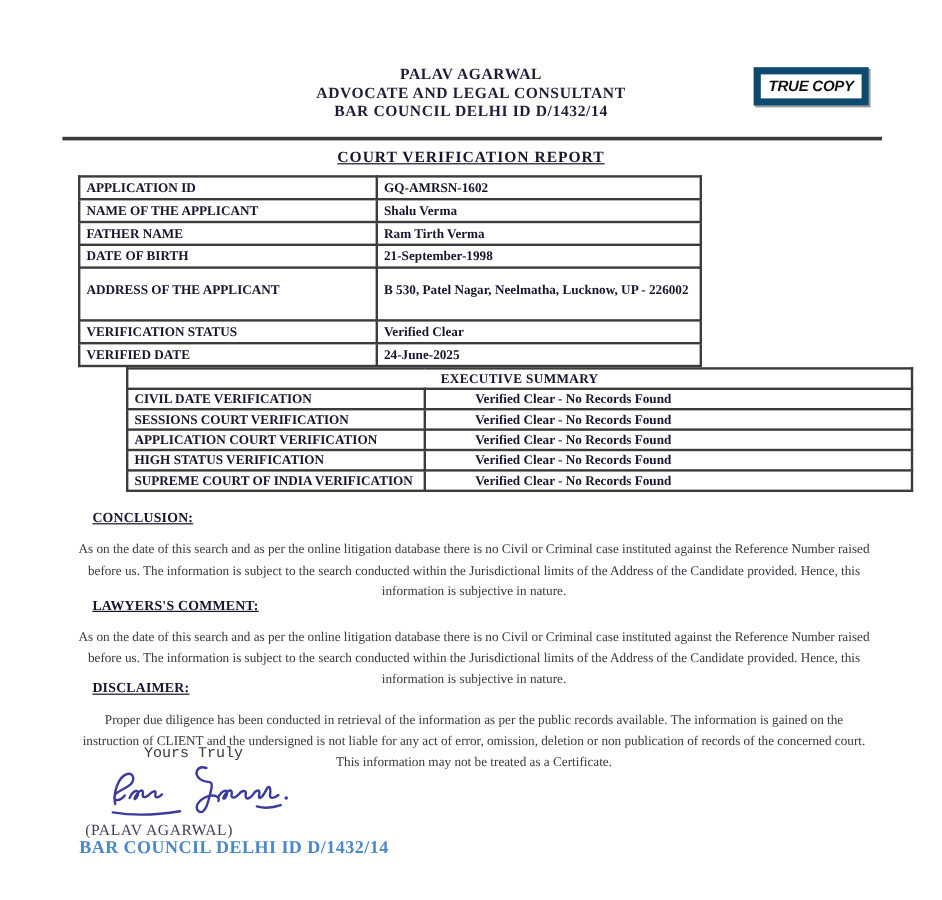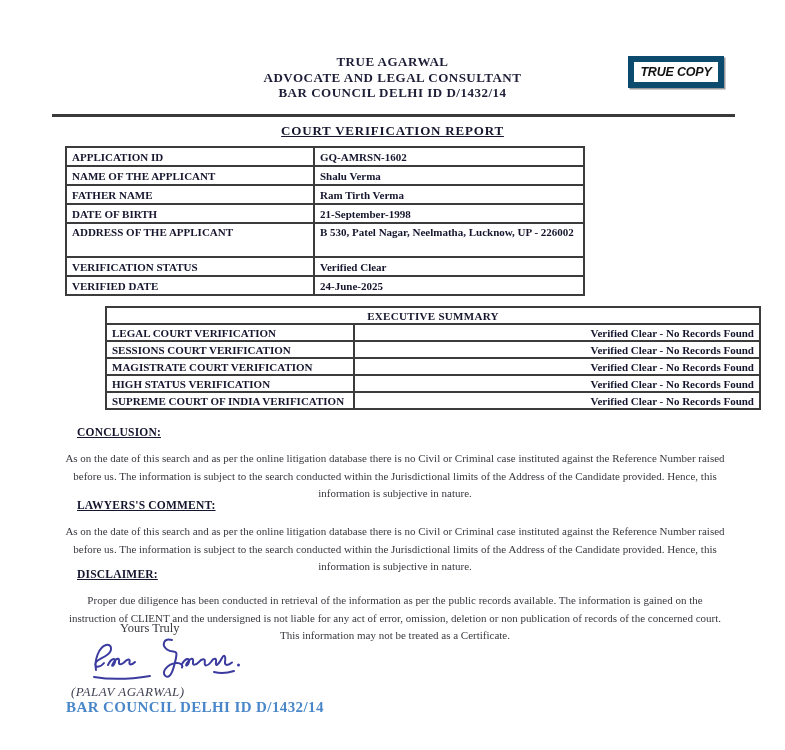--- a/index.html
+++ b/index.html
@@ -35,51 +35,51 @@
   table{border-collapse:collapse;table-layout:fixed;background:#fff;}
   .info-table{position:absolute;top:146px;left:65px;width:520px;}
   .exec-table{position:absolute;top:306px;left:65px;width:656px;margin-left:40px;}
   td,th{
     border:2px solid #3c3c3c;
     font-size:11px;font-weight:bold;color:#15152e;
     padding:0 5px;vertical-align:middle;
     overflow:hidden;white-space:nowrap;
   }
   .info-table td{height:17px;}
-  .info-table tr.tall td{height:30px;vertical-align:top;padding-top:2px;}
+  .info-table tr.tall td{height:30px;vertical-align:top;padding-top:12px;}
   .info-table col.c1{width:248px;}
   .exec-table col.c1{width:248px;}
   .exec-table th{height:15px;text-align:center;letter-spacing:0.3px;}
   .exec-table td{height:15px;}
-  .exec-table td.val{text-align:right;padding-left:41px;}
+  .exec-table td.val{text-align:left;padding-left:41px;}
   
   .text-section{position:absolute;left:65px;width:660px;}
   .text-section h2{
     margin:12px;font-size:11.5px;font-weight:bold;
     text-decoration:underline;color:#15152e;letter-spacing:0.2px;
   }
   .text-section p{
     margin:4.5px 0 0 0;font-size:11px;line-height:17.5px;
     color:#38383f;text-align:center;
   }
-  .closing{position:absolute;top:621px;left:120px;font-size:12.5px;color:#38383f;}
+  .closing{position:absolute;top:621px;left:120px;font-size:12.5px;color:#38383f;font-family:Liberation Mono, monospace;}
   .signature{position:absolute;top:634px;left:86px;width:170px;height:52px;}
-  .sig-name{position:absolute;top:684px;left:71px;font-size:13px;color:#3f3f52;letter-spacing:0.5px;font-style:italic;}
+  .sig-name{position:absolute;top:684px;left:71px;font-size:13px;color:#3f3f52;letter-spacing:0.5px;}
   .bar-line{
     position:absolute;top:699px;left:66px;
     font-size:15px;font-weight:bold;color:#4a87c9;letter-spacing:0.4px;
   }
 </style>
 </head>
 <body>
 
 <div class="page">
 
   <header class="letterhead">
-    <div>TRUE AGARWAL</div>
+    <div>PALAV AGARWAL</div>
     <div>ADVOCATE AND LEGAL CONSULTANT</div>
     <div>BAR COUNCIL DELHI ID D/1432/14</div>
   </header>
 
   <div class="true-copy">TRUE COPY</div>
 
   <div class="rule"></div>
 
   <h1 class="doc-title">COURT VERIFICATION REPORT</h1>
 
@@ -123,29 +123,29 @@
   <table class="exec-table">
     <colgroup>
         <col class="c1">
         <col>
       </colgroup>
     <tbody>
         <tr>
       <th colspan="2">EXECUTIVE SUMMARY</th>
     </tr>
     <tr>
-      <td>LEGAL COURT VERIFICATION</td>
+      <td>CIVIL DATE VERIFICATION</td>
       <td class="val">Verified Clear - No Records Found</td>
     </tr>
     <tr>
       <td>SESSIONS COURT VERIFICATION</td>
       <td class="val">Verified Clear - No Records Found</td>
     </tr>
     <tr>
-      <td>MAGISTRATE COURT VERIFICATION</td>
+      <td>APPLICATION COURT VERIFICATION</td>
       <td class="val">Verified Clear - No Records Found</td>
     </tr>
     <tr>
       <td>HIGH STATUS VERIFICATION</td>
       <td class="val">Verified Clear - No Records Found</td>
     </tr>
     <tr>
       <td>SUPREME COURT OF INDIA VERIFICATION</td>
       <td class="val">Verified Clear - No Records Found</td>
     </tr>

